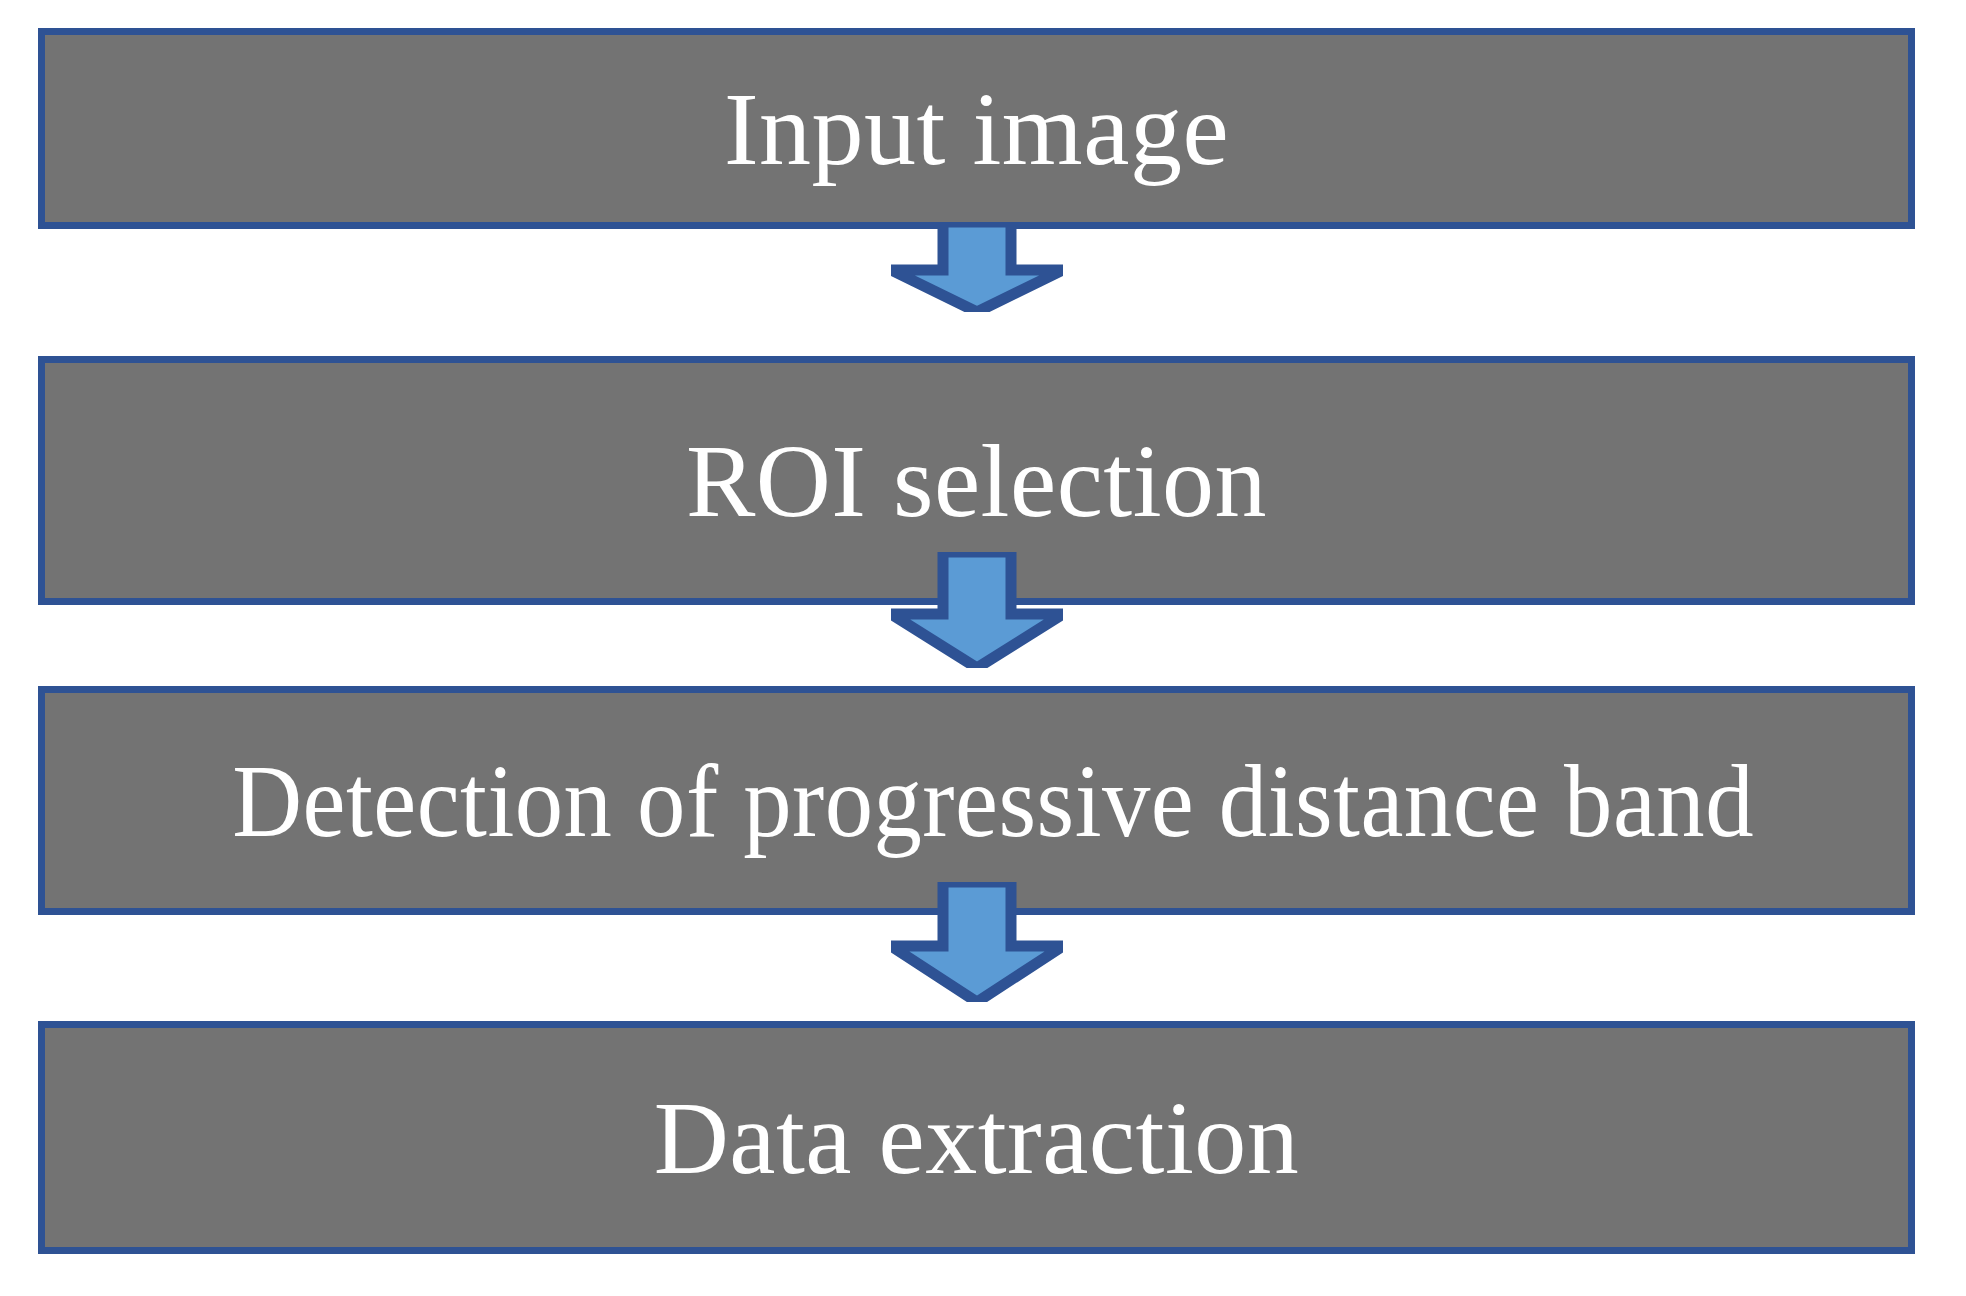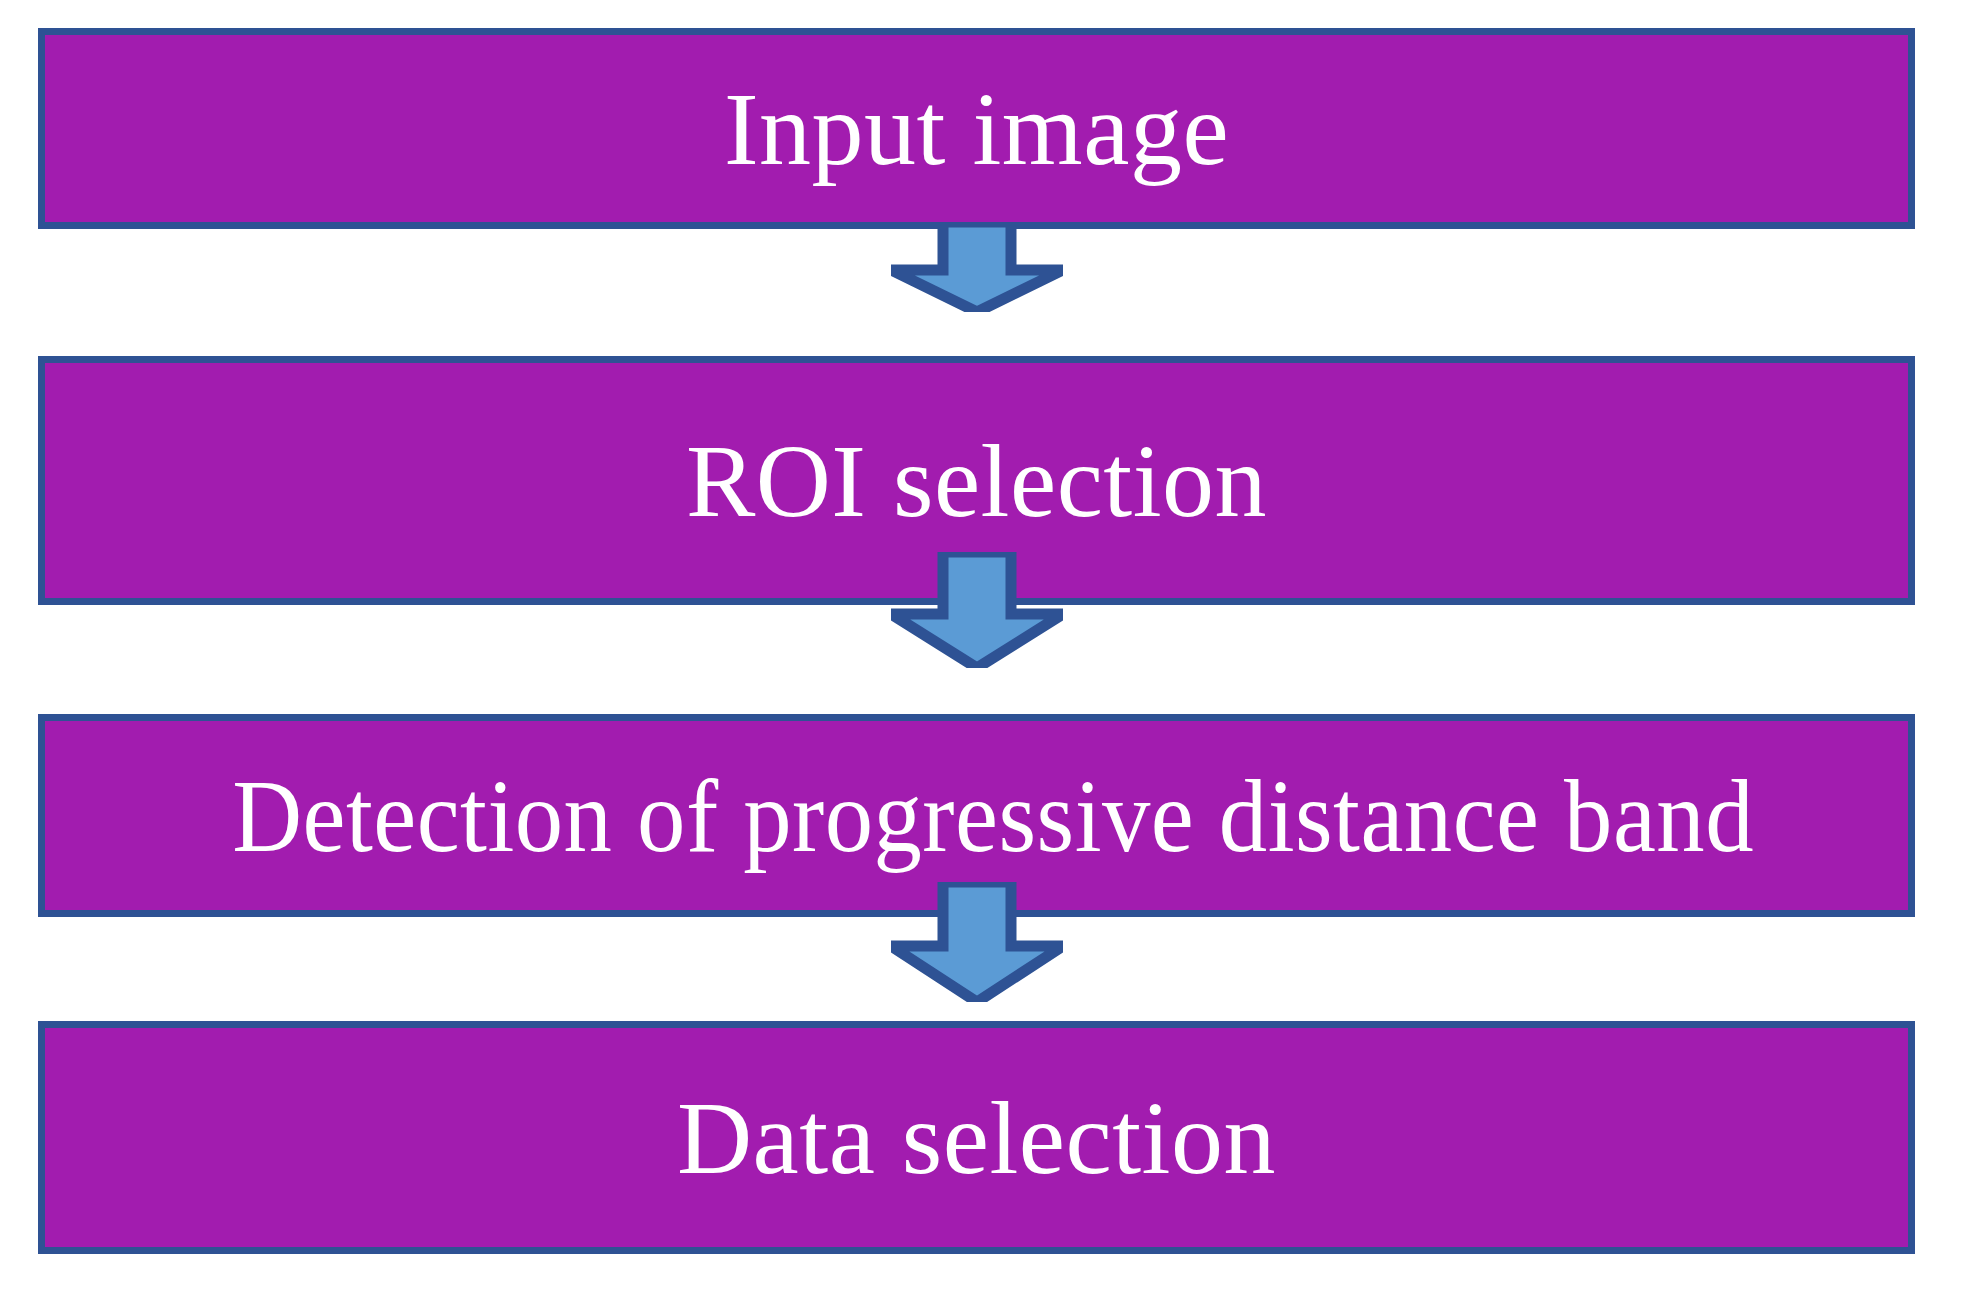--- a/index.html
+++ b/index.html
@@ -16,37 +16,37 @@
     width: 1966px;
     height: 1296px;
     background: #ffffff;
     overflow: hidden;
   }
   .node {
     position: absolute;
     left: 38px;
     width: 1877px;
     box-sizing: border-box;
-    background: #a21caf;
+    background: #737373;
     border: 7px solid #2E5294;
     display: flex;
     align-items: center;
     justify-content: center;
   }
   .node-label {
     color: #FFFFFF;
     font-family: "Liberation Serif", "DejaVu Serif", serif;
     font-weight: 400;
     line-height: 1;
     white-space: nowrap;
     letter-spacing: 0.5px;
   }
   #node-1 { top: 28px;   height: 201px; }
   #node-2 { top: 356px;  height: 249px; }
-  #node-3 { top: 714px;  height: 203px; padding-left: 34px; }
+  #node-3 { top: 686px;  height: 229px; padding-left: 34px; }
   #node-4 { top: 1021px; height: 233px; }
 
   #node-1 .node-label { font-size: 104px; }
   #node-2 .node-label { font-size: 104px; }
   #node-3 .node-label {
     font-size: 104px;
     transform: scaleX(0.93);
     transform-origin: center center;
   }
   #node-4 .node-label { font-size: 104px; }
@@ -91,16 +91,16 @@
     <span class="node-label">Detection of progressive distance band</span>
   </div>
 
   <div class="arrow" id="arrow-3">
     <svg viewBox="0 0 172 120" preserveAspectRatio="none">
       <polygon points="52,0 120,0 120,64 172,64 86,120 0,64 52,64" fill="#5B9BD5" stroke="#2E5294" stroke-width="11" stroke-linejoin="miter"></polygon>
     </svg>
   </div>
 
   <div class="node" id="node-4">
-    <span class="node-label">Data selection</span>
+    <span class="node-label">Data extraction</span>
   </div>
 
 </div>
 
 </body></html>

